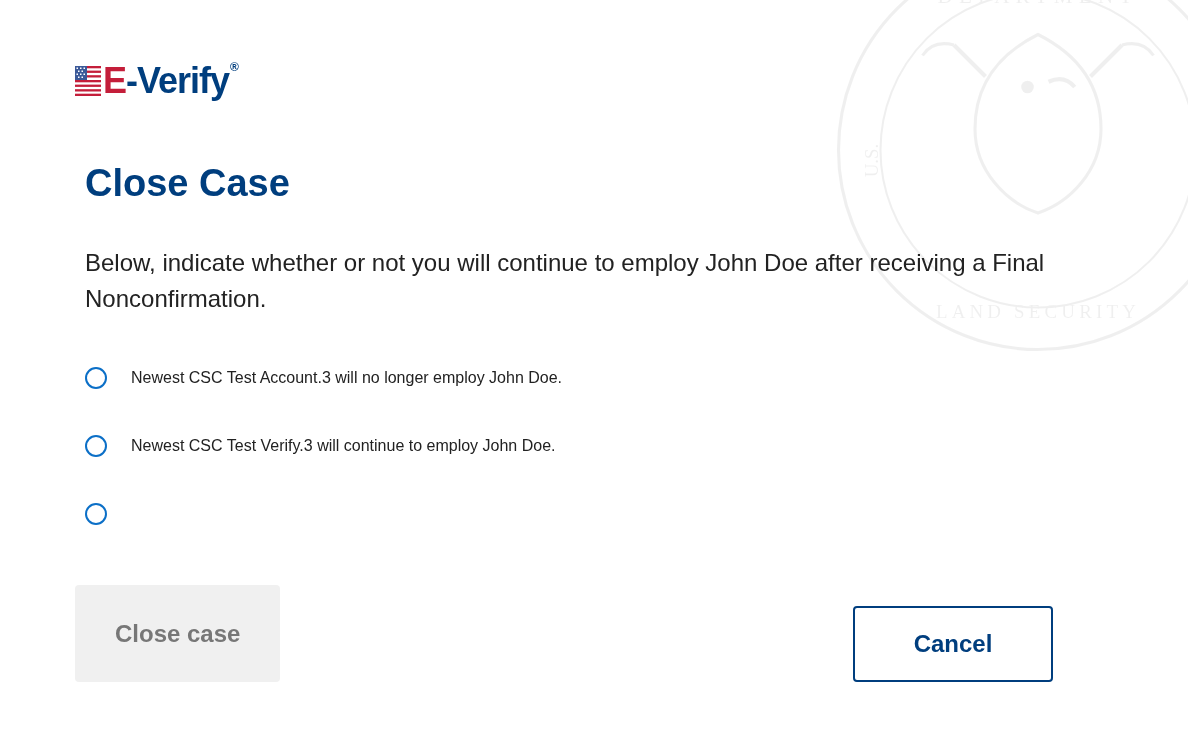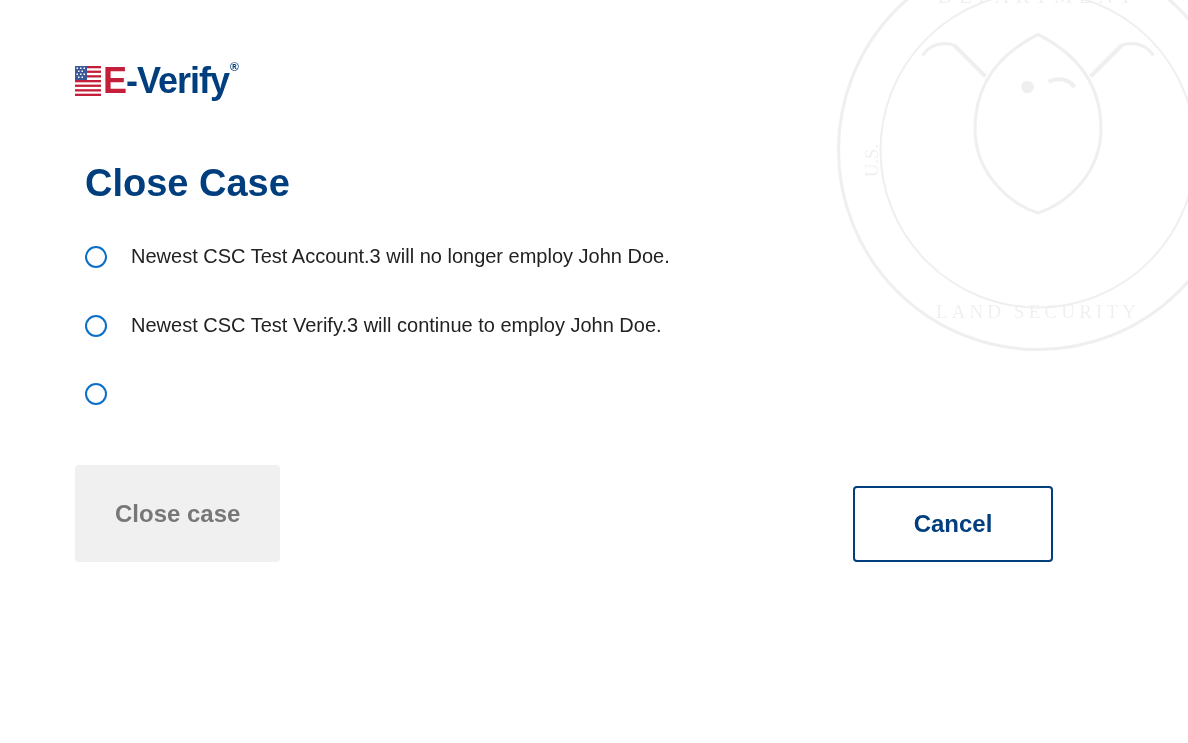--- a/index.html
+++ b/index.html
@@ -83,21 +83,21 @@
     .radio-circle {
       width: 22px;
       height: 22px;
       border: 2.5px solid #0b6fc7;
       border-radius: 50%;
       margin-right: 24px;
       flex-shrink: 0;
     }
     .radio-label {
       color: #222;
-      font-size: 20px;
+      font-size: 16px;
     }
     .button-row {
       display: flex;
       justify-content: space-between;
       margin-top: 60px;
       padding-right: 60px;
     }
     .btn {
       padding: 22px 40px;
       font-size: 24px;
@@ -161,20 +161,21 @@
       <rect x="0" y="23.2" width="26" height="2.3" fill="#c41e3a"></rect>
       <rect x="0" y="27.7" width="26" height="2.3" fill="#c41e3a"></rect>
     </svg>
     <span class="logo-text">
       <span class="logo-e">E</span><span class="logo-verify"><span>-</span><span>Verify</span></span><span class="logo-reg">®</span>
     </span>
   </div>
 
   <h1 class="page-title">Close Case</h1>
 
+  <p class="instruction">Below, indicate whether or not you will continue to employ John Doe after receiving a Final Nonconfirmation.</p>
 
   <div class="radio-group">
     <div class="radio-option">
       <span class="radio-circle"></span>
       <span class="radio-label">Newest CSC Test Account.3 will no longer employ John Doe.</span>
     </div>
     <div class="radio-option">
       <span class="radio-circle"></span>
       <span class="radio-label">Newest CSC Test Verify.3 will continue to employ John Doe.</span>
     </div>

